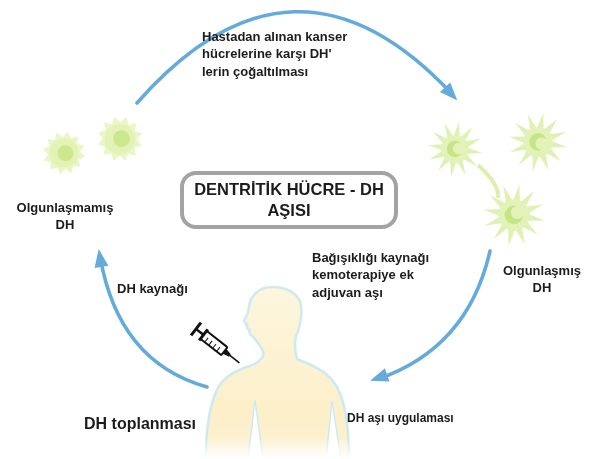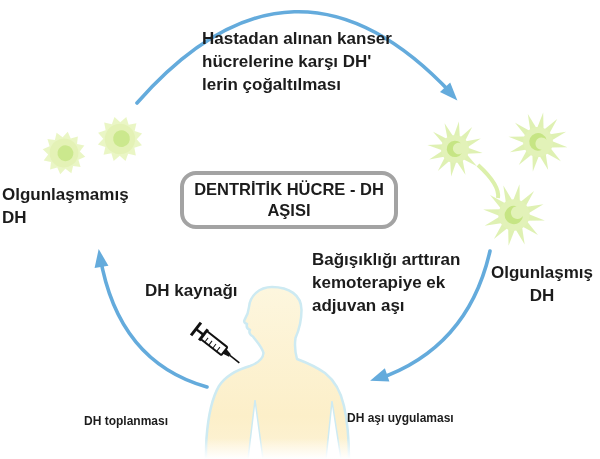--- a/index.html
+++ b/index.html
@@ -2,28 +2,28 @@
 <html><head>
 <meta charset="utf-8">
 <style>
   html,body{margin:0;padding:0;background:#fff;}
   .canvas{
     position:relative;width:600px;height:459px;background:#ffffff;overflow:hidden;
     font-family:"Liberation Sans",sans-serif;font-weight:bold;color:#1c1c1c;
   }
   .canvas svg{position:absolute;left:0;top:0;}
   .lbl{
-    position:absolute;font-size:17px;line-height:1.34;white-space:pre-line;
+    position:absolute;font-size:13px;line-height:1.34;white-space:pre-line;
   }
   .lbl-top{left:202px;top:28px;width:190px;text-align:left;}
-  .lbl-immature{left:2px;top:184px;width:126px;text-align:left;}
+  .lbl-immature{left:2px;top:199px;width:126px;text-align:center;}
   .lbl-mature{left:488px;top:262px;width:108px;text-align:center;}
   .lbl-adjuvant{left:312px;top:249px;width:178px;text-align:left;}
-  .lbl-source{left:117px;top:280px;margin-left:28px;}
-  .lbl-collect{left:84px;top:413px;font-size:12px;}
+  .lbl-source{left:117px;top:280px;}
+  .lbl-collect{left:84px;top:413px;font-size:16px;}
   .lbl-apply{left:347px;top:410px;font-size:12px;}
   .title-box{
     position:absolute;left:180px;top:171px;width:202px;min-height:46px;
     border:4px solid #a3a3a3;border-radius:16px;background:#fff;
     display:flex;align-items:center;justify-content:center;text-align:center;
     font-size:16.5px;line-height:1.3;white-space:pre-line;padding:2px 4px;
     box-sizing:content-box;
   }
 </style>
 </head>
@@ -127,20 +127,20 @@
 AŞISI</span>
   </div>
 
   <div class="lbl lbl-top">Hastadan alınan kanser
 hücrelerine karşı DH'
 lerin çoğaltılması</div>
   <div class="lbl lbl-immature">Olgunlaşmamış
 DH</div>
   <div class="lbl lbl-mature">Olgunlaşmış
 DH</div>
-  <div class="lbl lbl-adjuvant">Bağışıklığı arttıran
+  <div class="lbl lbl-adjuvant">Bağışıklığı kaynağı
 kemoterapiye ek
 adjuvan aşı</div>
   <div class="lbl lbl-source">DH kaynağı</div>
   <div class="lbl lbl-collect">DH toplanması</div>
   <div class="lbl lbl-apply">DH aşı uygulaması</div>
 
 </div>
 
 </body></html>

